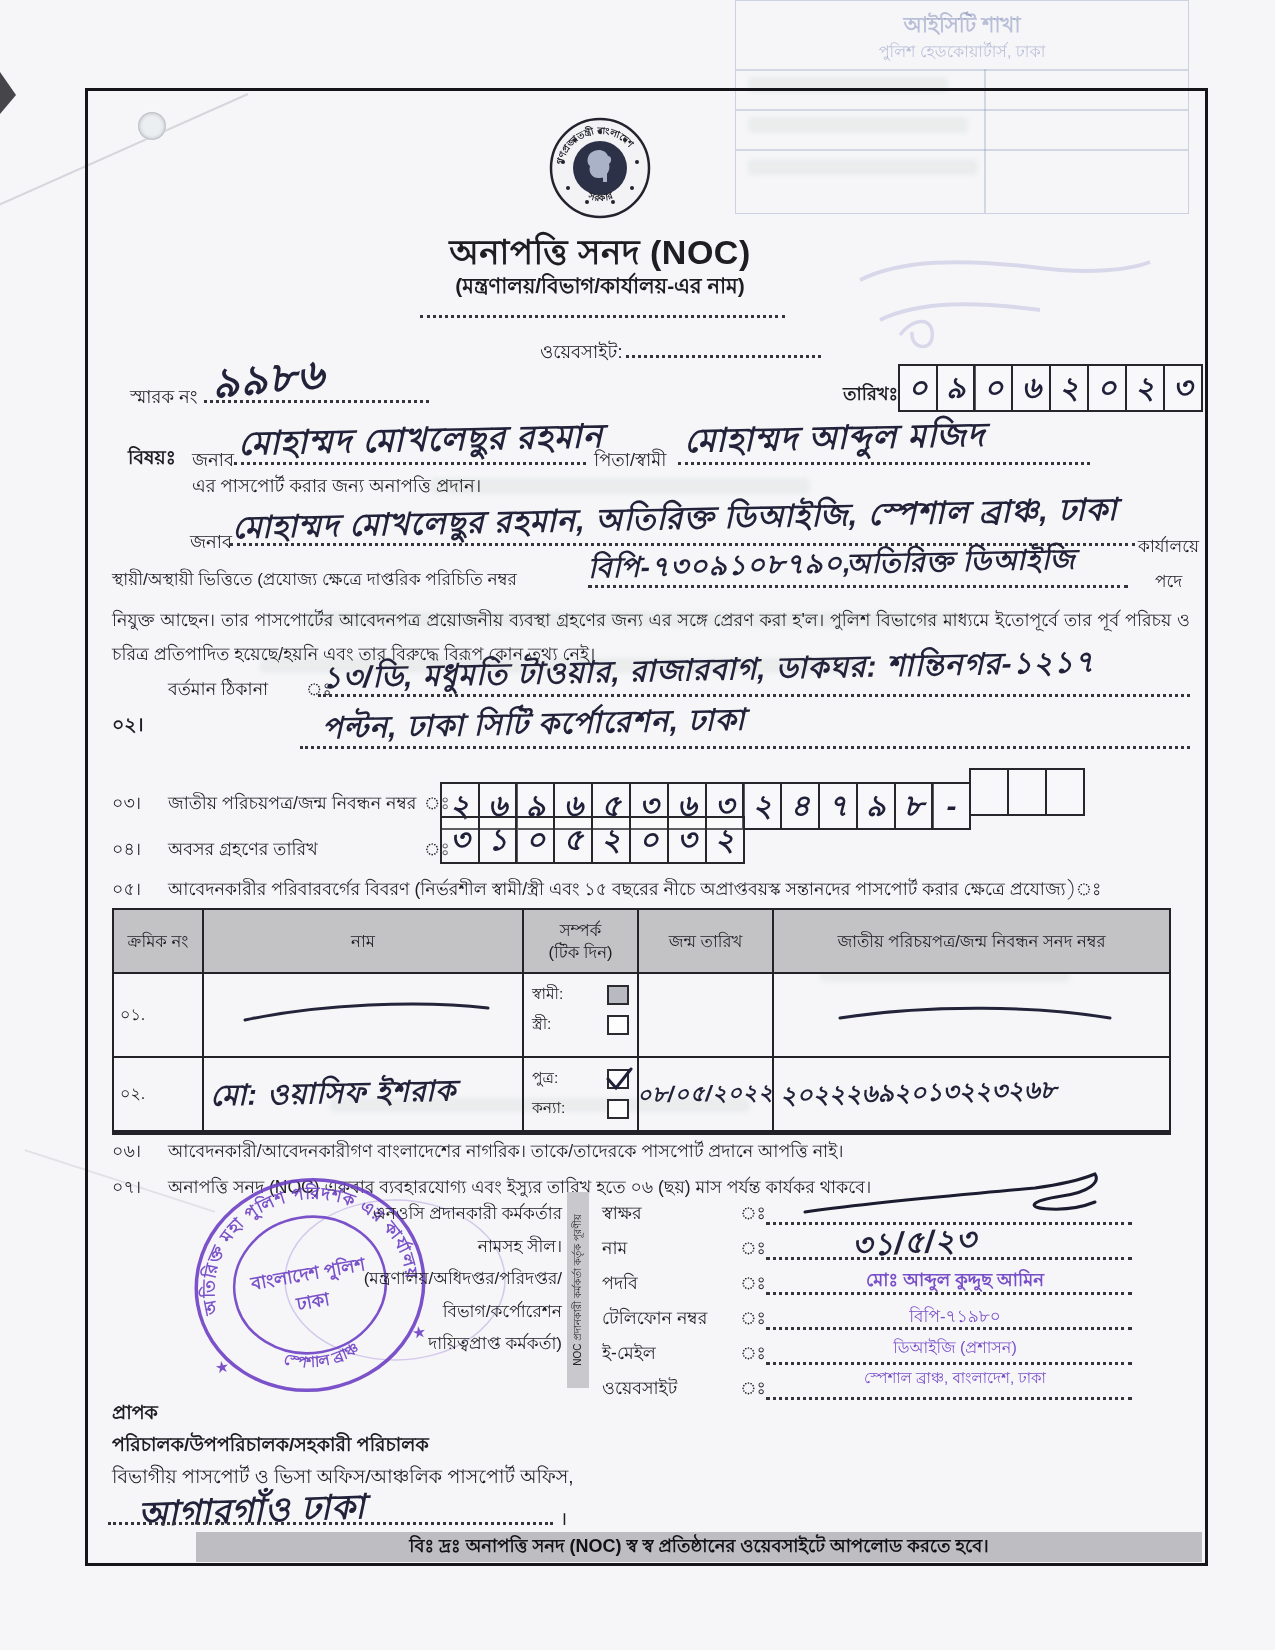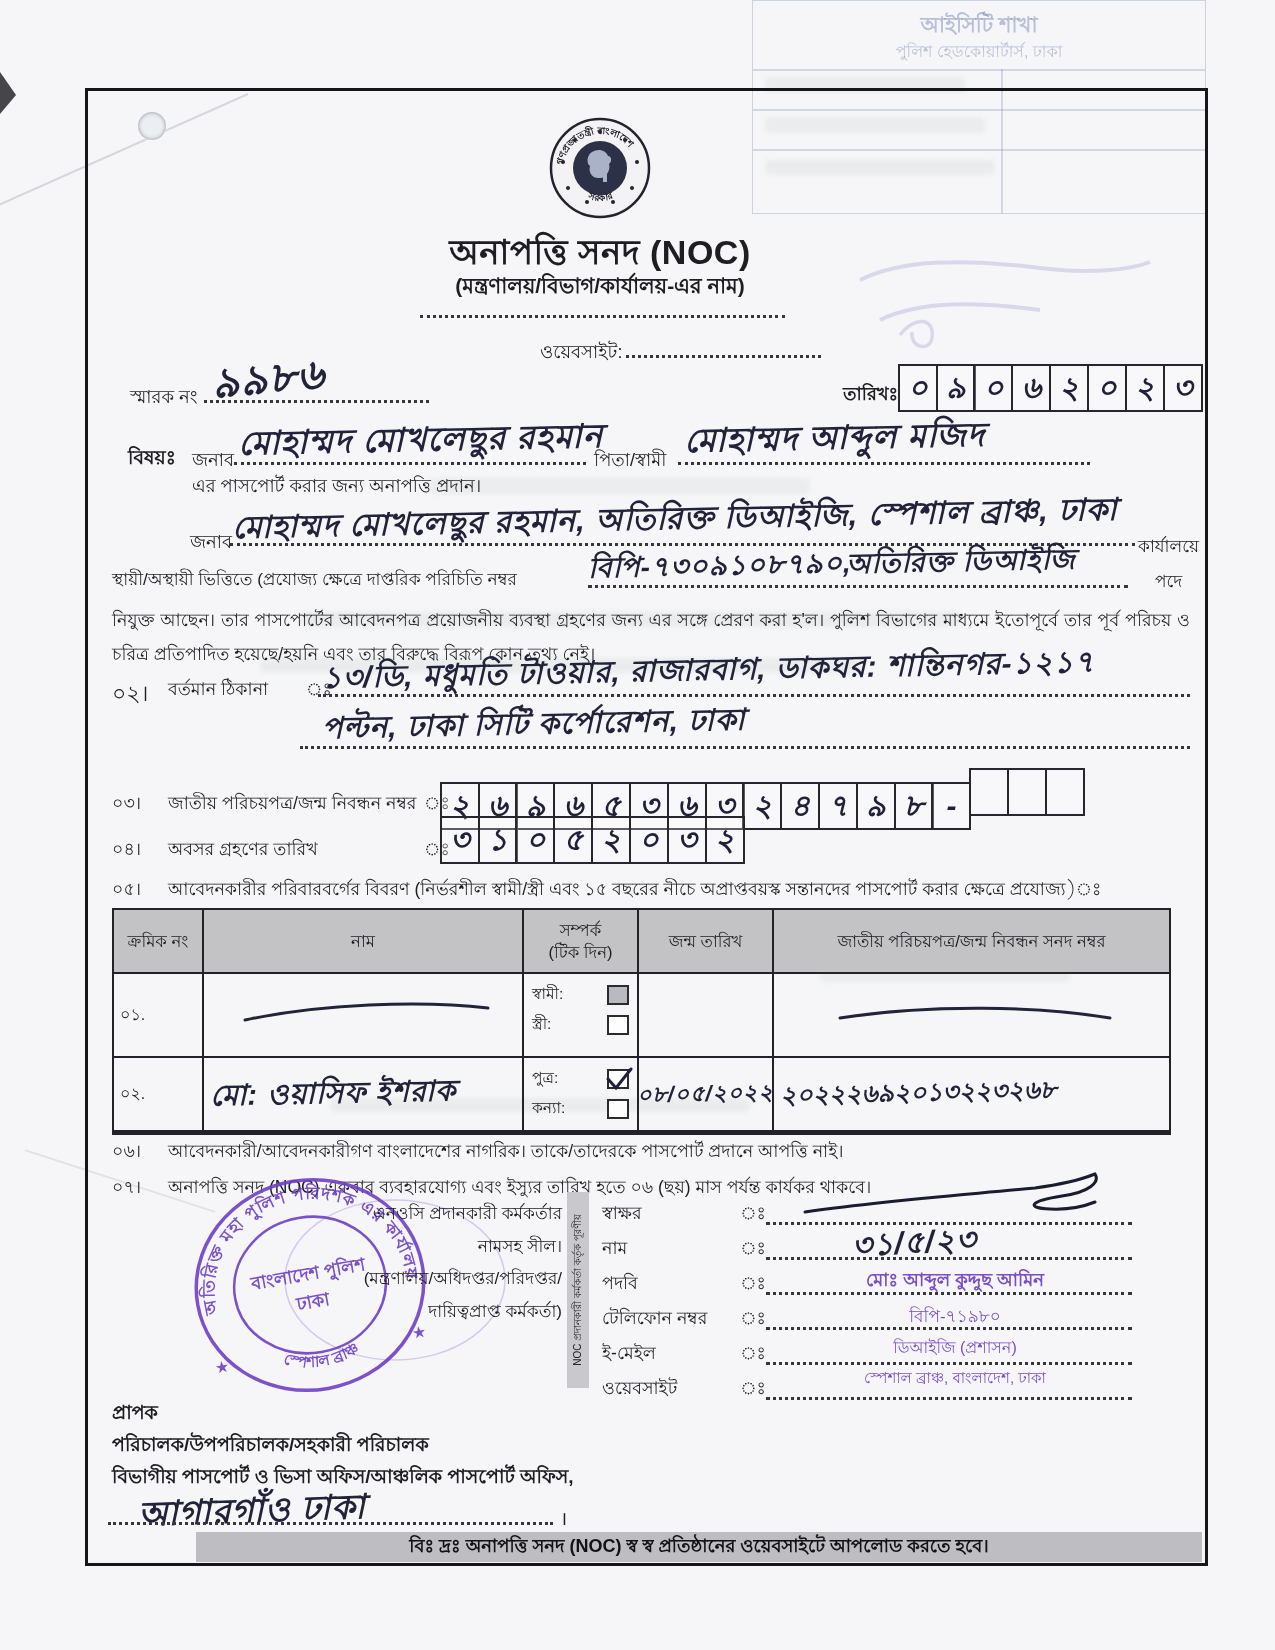--- a/index.html
+++ b/index.html
@@ -40,21 +40,21 @@
 </style>
 </head>
 <body>
 
 <div class="page">
 
   <div class="abs" style="left:0;top:72px;width:16px;height:42px;background:#26262b;clip-path:polygon(0 0,100% 55%,0 100%);opacity:.85;"></div>
   <div class="abs" style="left:-20px;top:150px;width:280px;height:1.5px;background:rgba(70,70,95,.18);transform:rotate(-24deg);"></div>
   <div class="abs" style="left:20px;top:1180px;width:200px;height:1.5px;background:rgba(70,70,95,.12);transform:rotate(18deg);"></div>
 
-  <div class="abs" style="left:752px;top:0;width:452px;height:212px;border:1.5px solid rgba(110,125,170,.3);text-decoration:underline;">
+  <div class="abs" style="left:735px;top:0;width:452px;height:212px;border:1.5px solid rgba(110,125,170,.3);text-decoration:underline;">
     <div class="abs ghost" style="left:0;top:8px;width:100%;text-align:center;font-size:21px;font-weight:700;">আইসিটি শাখা</div>
     <div class="abs ghost" style="left:0;top:38px;width:100%;text-align:center;font-size:16px;">পুলিশ হেডকোয়ার্টার্স, ঢাকা</div>
     <div class="abs ghostline" style="left:0;top:68px;width:100%;height:1.5px;"></div>
     <div class="abs ghostline" style="left:0;top:108px;width:100%;height:1.5px;"></div>
     <div class="abs ghostline" style="left:0;top:148px;width:100%;height:1.5px;"></div>
     <div class="abs ghostline" style="left:248px;top:68px;width:1.5px;height:144px;"></div>
     <div class="smudge" style="left:12px;top:76px;width:200px;height:16px;"></div>
     <div class="smudge" style="left:12px;top:116px;width:220px;height:16px;"></div>
     <div class="smudge" style="left:12px;top:158px;width:230px;height:16px;"></div>
   </div>
@@ -135,21 +135,21 @@
   <div class="abs" style="left:1138px;top:533px;font-size:17px;">কার্যালয়ে</div>
 
   <div class="abs" style="left:112px;top:566px;font-size:17px;">স্থায়ী/অস্থায়ী ভিত্তিতে (প্রযোজ্য ক্ষেত্রে দাপ্তরিক পরিচিতি নম্বর</div>
   <div class="abs hw" style="left:588px;top:544px;font-size:28px;">বিপি-৭৩০৯১০৮৭৯০,</div>
   <div class="abs hw" style="left:846px;top:540px;font-size:28px;">অতিরিক্ত ডিআইজি</div>
   <div class="abs dotted" style="left:588px;top:585px;width:540px;"></div>
   <div class="abs" style="left:1155px;top:568px;font-size:17px;">পদে</div>
 
   <div class="abs" style="left:112px;top:603px;width:1078px;font-size:17.5px;line-height:34px;text-align:justify;">নিযুক্ত আছেন। তার পাসপোর্টের আবেদনপত্র প্রয়োজনীয় ব্যবস্থা গ্রহণের জন্য এর সঙ্গে প্রেরণ করা হ'ল। পুলিশ বিভাগের মাধ্যমে  ইতোপূর্বে তার পূর্ব পরিচয় ও চরিত্র প্রতিপাদিত হয়েছে/হয়নি এবং তার বিরুদ্ধে বিরূপ কোন তথ্য নেই।</div>
 
-  <div class="abs" style="left:112px;top:676px;font-size:22px;">০২।</div>
+  <div class="abs" style="left:112px;top:710px;font-size:19px;font-weight:bold;">০২।</div>
   <div class="abs" style="left:168px;top:676px;font-size:17.5px;">বর্তমান ঠিকানা</div>
   <div class="abs" style="left:306px;top:676px;font-size:17.5px;">ঃ</div>
   <div class="abs hw" style="left:322px;top:646px;font-size:30px;">১৩/ডি, মধুমতি টাওয়ার, রাজারবাগ, ডাকঘর: শান্তিনগর-১২১৭</div>
   <div class="abs dotted" style="left:318px;top:694px;width:872px;"></div>
   <div class="abs hw" style="left:322px;top:700px;font-size:30px;">পল্টন, ঢাকা সিটি কর্পোরেশন, ঢাকা</div>
   <div class="abs dotted" style="left:300px;top:746px;width:890px;"></div>
 
   <div class="abs" style="left:112px;top:790px;font-size:17.5px;">০৩।</div>
   <div class="abs" style="left:168px;top:790px;font-size:17.5px;">জাতীয় পরিচয়পত্র/জন্ম নিবন্ধন নম্বর</div>
   <div class="abs" style="left:424px;top:790px;font-size:17.5px;">ঃ</div>
@@ -250,20 +250,21 @@
       <text x="62" y="196" font-size="16" fill="#6e41c4">★</text>
       <text x="262" y="196" font-size="16" fill="#6e41c4">★</text>
     </g>
     <ellipse cx="255" cy="120" rx="110" ry="80" fill="none" stroke="#6e41c4" stroke-width="1.5" opacity="0.25"></ellipse>
   </svg>
 
   <div class="abs" style="left:300px;top:1198px;width:262px;text-align:right;font-size:17px;line-height:32.5px;">
     <div>এনওসি প্রদানকারী কর্মকর্তার</div>
     <div>নামসহ সীল।</div>
     <div>(মন্ত্রণালয়/অধিদপ্তর/পরিদপ্তর/</div>
+    <div>বিভাগ/কর্পোরেশন</div>
     <div>দায়িত্বপ্রাপ্ত কর্মকর্তা)</div>
   </div>
 
   <div class="abs" style="left:567px;top:1192px;width:22px;height:196px;background:#c9c9cd;display:flex;align-items:center;justify-content:center;">
     <span style="writing-mode:vertical-rl;transform:rotate(180deg);font-size:10px;white-space:nowrap;color:#222;">NOC প্রদানকারী কর্মকর্তা কর্তৃক পূরণীয়</span>
   </div>
 
   <div class="abs" style="left:602px;top:1194px;width:530px;">
     <div class="sigrow">
       <span class="siglabel">স্বাক্ষর</span>
@@ -304,21 +305,21 @@
 
   <div class="abs stamp-purple" style="left:780px;top:1266px;width:350px;text-align:center;filter:blur(.4px);opacity:.92;">
     <div style="font-size:18px;font-weight:700;">মোঃ আব্দুল কুদ্দুছ আমিন</div>
     <div style="font-size:17px;margin-top:6px;">বিপি-৭১৯৮০</div>
     <div style="font-size:16px;margin-top:4px;">ডিআইজি (প্রশাসন)</div>
     <div style="font-size:15px;margin-top:4px;">স্পেশাল ব্রাঞ্চ, বাংলাদেশ, ঢাকা</div>
   </div>
 
   <div class="abs" style="left:112px;top:1398px;font-size:19px;font-weight:600;">প্রাপক</div>
   <div class="abs" style="left:112px;top:1430px;font-size:19px;font-weight:600;">পরিচালক/উপপরিচালক/সহকারী পরিচালক</div>
-  <div class="abs" style="left:112px;top:1462px;font-size:19px;font-weight:700;">বিভাগীয় পাসপোর্ট ও ভিসা অফিস/আঞ্চলিক পাসপোর্ট অফিস,</div>
+  <div class="abs" style="left:112px;top:1462px;font-size:19px;font-weight:400;">বিভাগীয় পাসপোর্ট ও ভিসা অফিস/আঞ্চলিক পাসপোর্ট অফিস,</div>
   <div class="abs hw" style="left:138px;top:1484px;font-size:34px;transform:rotate(-2deg);">আগারগাঁও ঢাকা</div>
   <div class="abs dotted" style="left:108px;top:1522px;width:445px;"></div>
   <div class="abs" style="left:560px;top:1505px;font-size:19px;">।</div>
 
   <div class="abs" style="left:196px;top:1532px;width:1006px;height:30px;background:#bdbdc2;display:flex;align-items:center;justify-content:center;">
     <span style="font-size:18px;font-weight:600;color:#121216;">বিঃ দ্রঃ অনাপত্তি সনদ (NOC) স্ব স্ব প্রতিষ্ঠানের ওয়েবসাইটে আপলোড করতে হবে।</span>
   </div>
 
 </div>
 

